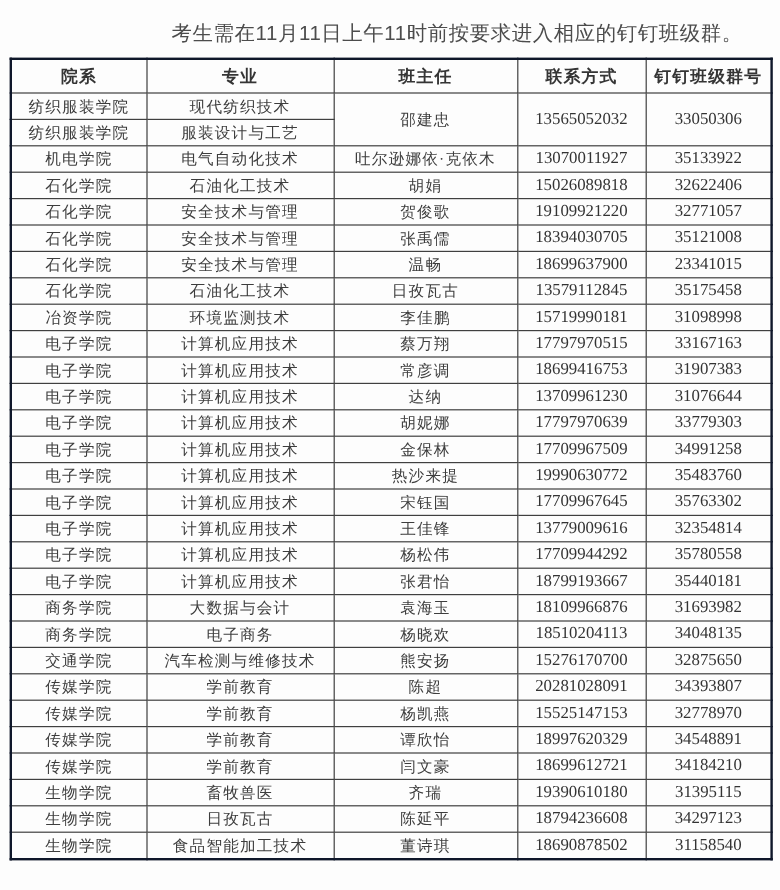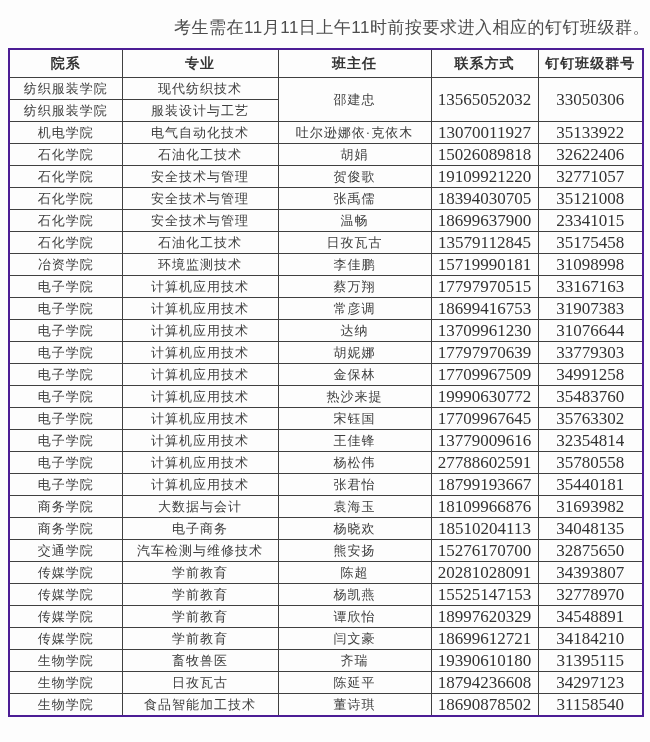--- a/index.html
+++ b/index.html
@@ -11,33 +11,33 @@
     width: 650px;
     height: 742px;
     background: #fdfdfd;
     box-sizing: border-box;
     font-family: "Liberation Serif", serif;
     color: #3a3a3a;
   }
   .page-title {
     margin: 0;
     padding: 16px 0 9px 112px;
-    text-align: right;
+    text-align: center;
     font-family: "Liberation Sans", sans-serif;
     font-size: 17px;
     font-weight: 500;
     color: #4c4c4c;
     letter-spacing: 0.5px;
   }
   table.group-table {
     border-collapse: collapse;
     table-layout: fixed;
     margin-left: 8px;
     width: 634px;
-    border: 2px solid #4c1d95;
+    border: 2px solid #0f172a;
   }
   table.group-table th,
   table.group-table td {
     border: 1px solid #404040;
     text-align: center;
     vertical-align: middle;
     padding: 0;
     overflow: hidden;
     white-space: nowrap;
   }
@@ -49,21 +49,21 @@
     color: #353535;
     font-family: "Liberation Serif", serif;
   }
   table.group-table td {
     height: 21px;
     font-size: 13px;
     letter-spacing: 1px;
     color: #3d3d3d;
   }
   table.group-table td.num {
-    font-size: 17px;
+    font-size: 14px;
     letter-spacing: 0;
     font-family: "Liberation Serif", serif;
     color: #333333;
   }
   col.c-college { width: 113px; }
   col.c-major   { width: 156px; }
   col.c-teacher { width: 153px; }
   col.c-phone   { width: 107px; }
   col.c-group   { width: 105px; }
 </style>
@@ -205,21 +205,21 @@
           <td>电子学院</td>
           <td>计算机应用技术</td>
           <td>王佳锋</td>
           <td class="num">13779009616</td>
           <td class="num">32354814</td>
         </tr>
         <tr>
           <td>电子学院</td>
           <td>计算机应用技术</td>
           <td>杨松伟</td>
-          <td class="num">27788602591</td>
+          <td class="num">17709944292</td>
           <td class="num">35780558</td>
         </tr>
         <tr>
           <td>电子学院</td>
           <td>计算机应用技术</td>
           <td>张君怡</td>
           <td class="num">18799193667</td>
           <td class="num">35440181</td>
         </tr>
         <tr>

